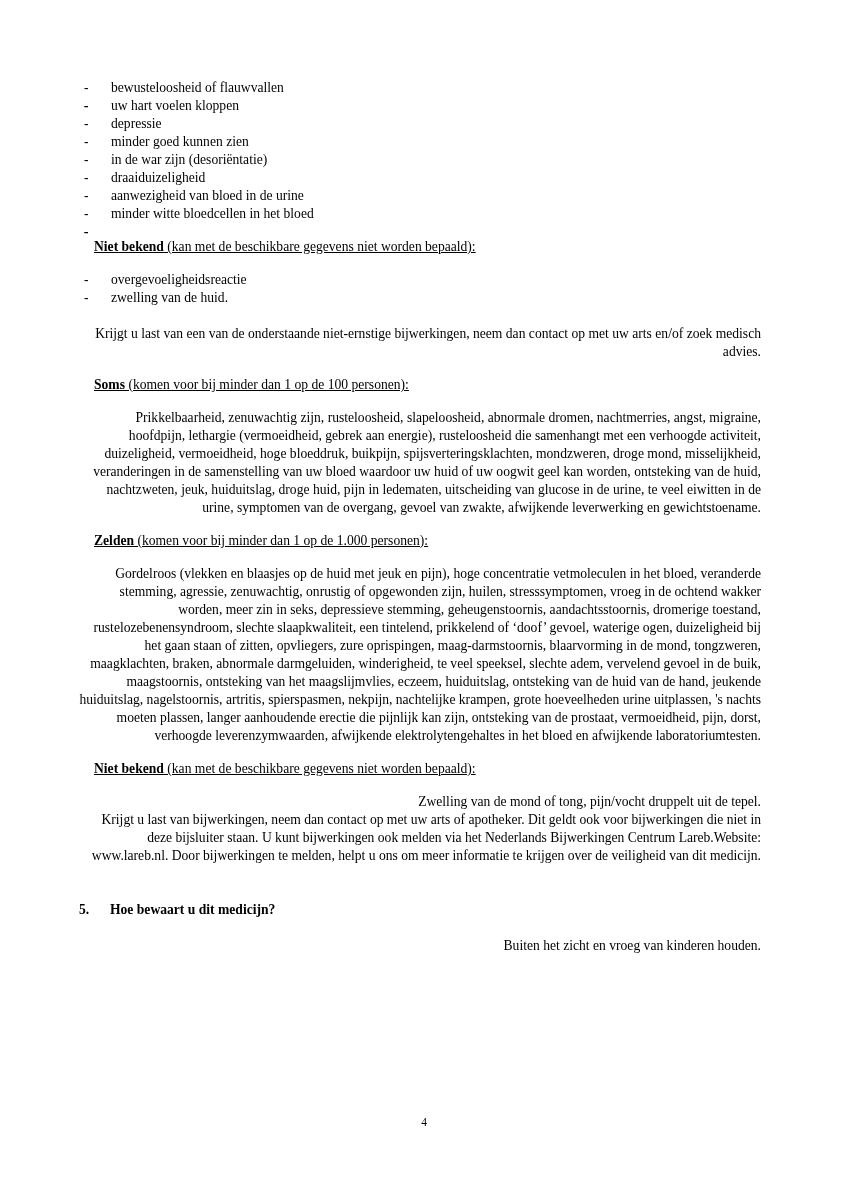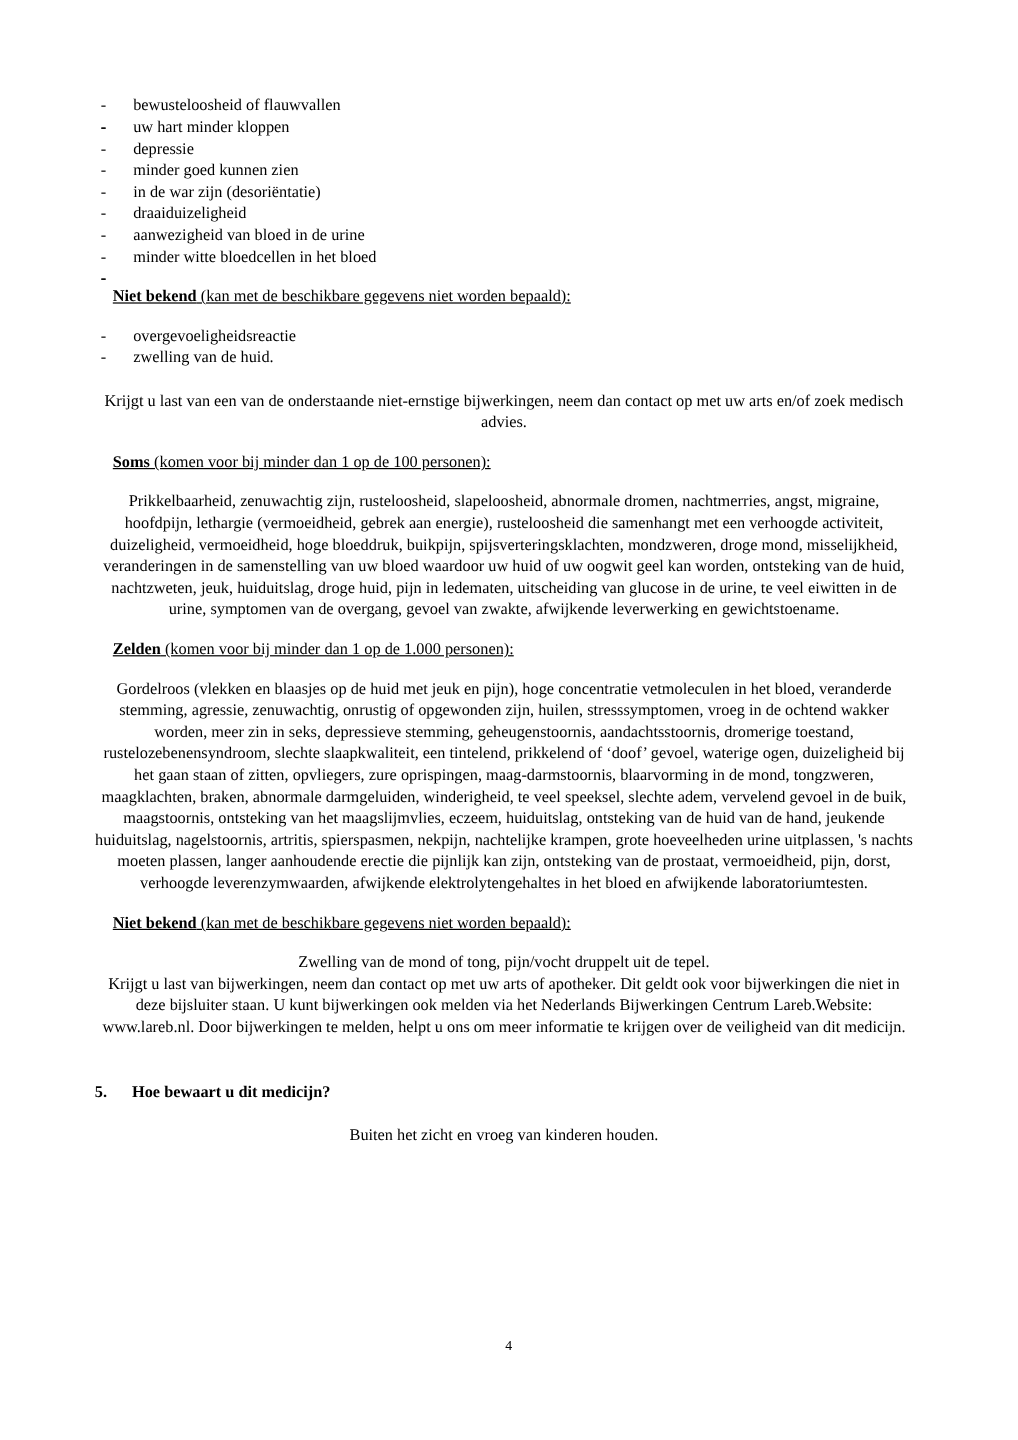--- a/index.html
+++ b/index.html
@@ -30,21 +30,21 @@
     position: absolute;
     left: 79px;
     top: 79px;
     width: 682px;
   }
 
   
   .para {
     font-size: 13.6px;
     line-height: 18px;
-    text-align: center;
+    text-align: right;
     margin: 0;
     padding: 0;
     white-space: normal;
     -webkit-font-smoothing: antialiased;
   }
 
   .gap-para { margin-top: 18px; }
 
   
   ul.dash-list {
@@ -117,21 +117,21 @@
 </style>
 </head>
 <body>
 
 <div class="page">
   <div class="content">
 
     <ul class="dash-list">
       <li><span class="dash">-</span><span>bewusteloosheid of flauwvallen</span></li>
       <li><span class="dash">-</span></li>
-      <li><span class="dash">-</span><span>uw hart minder kloppen</span></li>
+      <li><span class="dash">-</span><span>uw hart voelen kloppen</span></li>
       <li><span class="dash">-</span><span>depressie</span></li>
       <li><span class="dash">-</span><span>minder goed kunnen zien</span></li>
       <li><span class="dash">-</span><span>in de war zijn (desoriëntatie)</span></li>
       <li><span class="dash">-</span><span>draaiduizeligheid</span></li>
       <li><span class="dash">-</span><span>aanwezigheid van bloed in de urine</span></li>
       <li><span class="dash">-</span><span>minder witte bloedcellen in het bloed</span></li>
       <li><span class="dash">-</span></li>
       <li><span class="dash">-</span></li>
     </ul>
 

